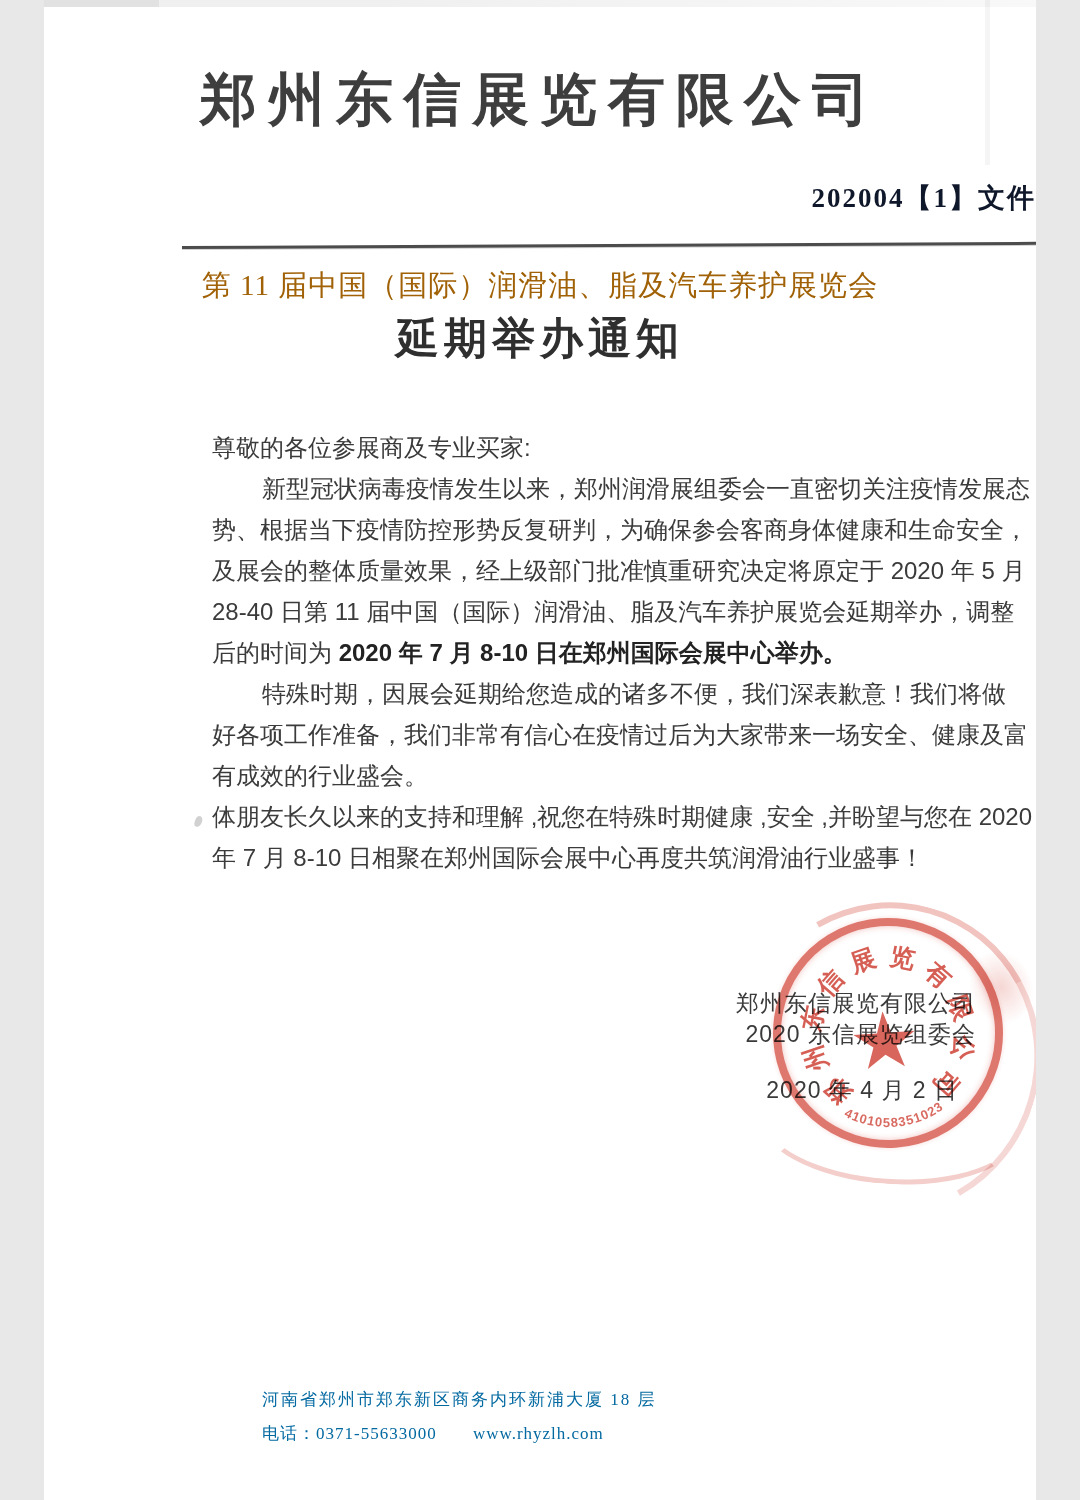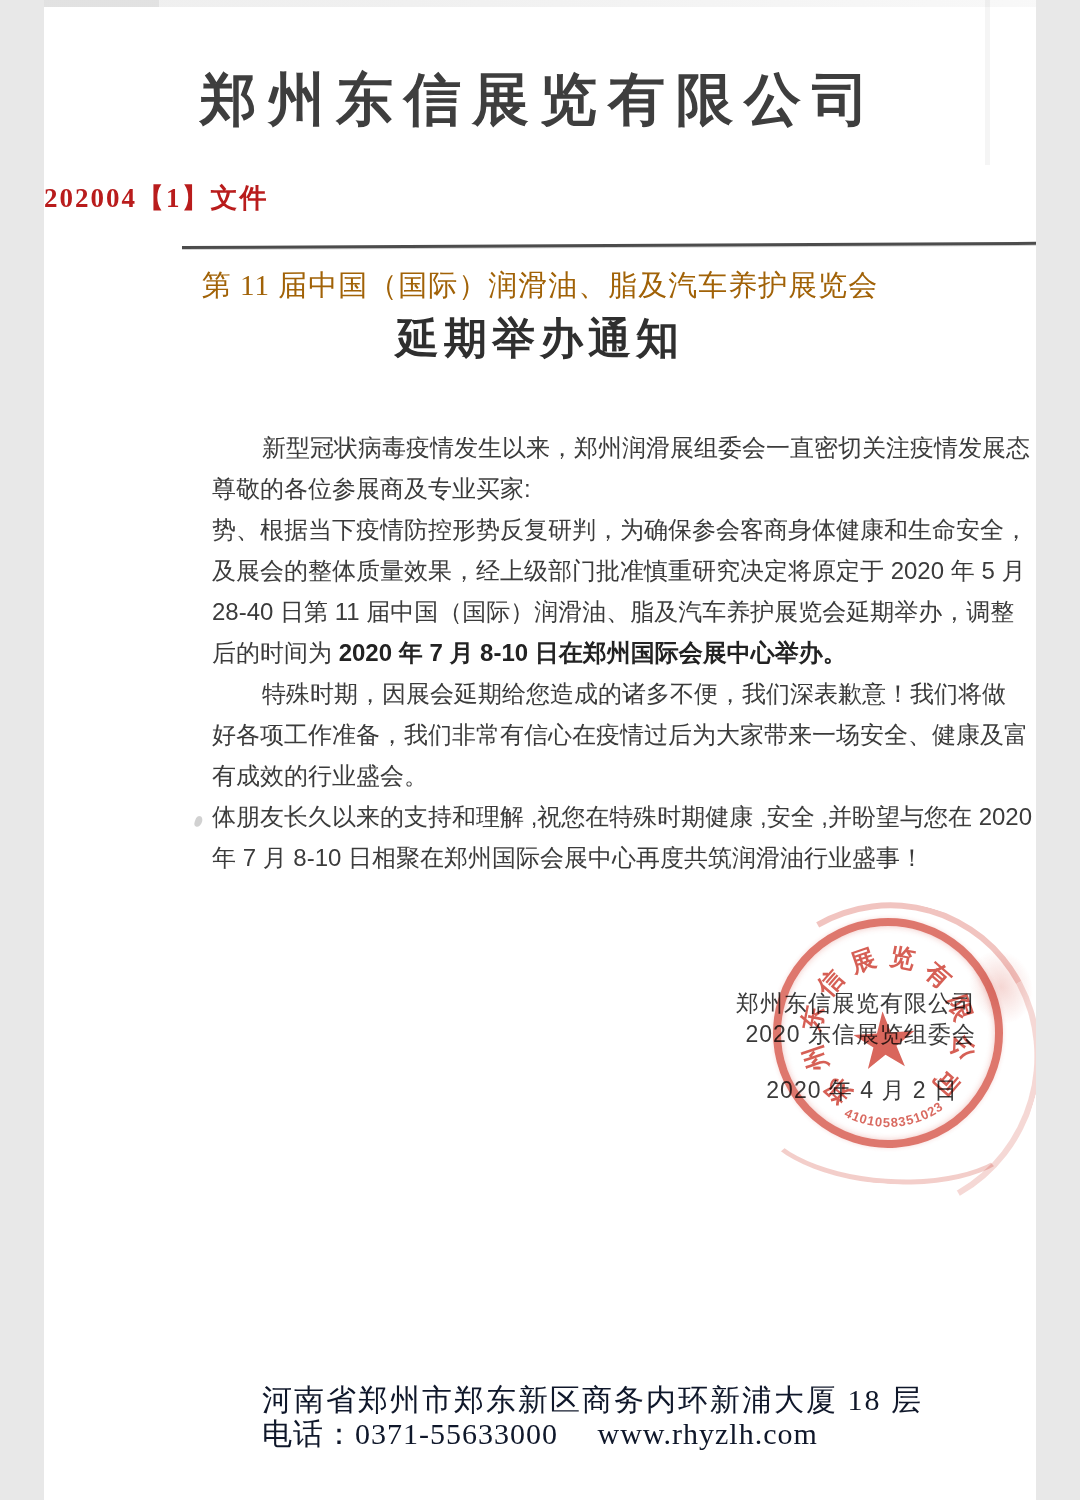--- a/index.html
+++ b/index.html
@@ -19,23 +19,23 @@
     border-radius:50% 50% 60% 40%; background:rgba(90,90,90,.28); transform:rotate(18deg); }
   .scan-pink-smudge { position:absolute; left:1030px; top:1268px; width:42px; height:92px;
     background:radial-gradient(ellipse at center, rgba(232,150,140,.16), rgba(232,150,140,0) 70%); }
   
   .company-title {
     position:absolute; left:0; right:0; top:62px; text-align:center;
     font-family:"Liberation Serif","DejaVu Serif",serif; font-weight:700;
     font-size:57px; letter-spacing:11px; color:#3e3e3e; white-space:nowrap;
   }
   .doc-number {
-    position:absolute; left:0; right:0; top:180px; text-align:left;
+    position:absolute; left:0; right:0; top:180px; text-align:right;
     font-family:"Liberation Serif","DejaVu Serif",serif; font-weight:700;
-    font-size:27px; letter-spacing:2px; color:#b91c1c;
+    font-size:27px; letter-spacing:2px; color:#0f172a;
   }
   .divider {
     position:absolute; left:138px; top:246px; width:868px; height:3px;
     background:#4c4c4c; transform:rotate(-0.28deg); transform-origin:left center;
     box-shadow:0 1px 0 rgba(76,76,76,.25);
   }
   
   .notice-title1 {
     position:absolute; left:0; right:0; top:266px; text-align:center;
     font-family:"Liberation Serif","DejaVu Serif",serif; font-weight:500;
@@ -99,21 +99,21 @@
   }
   .ghost-smudge {
     position:absolute; left:926px; top:950px; width:62px; height:74px; border-radius:50%;
     background:radial-gradient(ellipse at center, rgba(220,110,98,.28), rgba(220,110,98,0) 72%);
     transform:rotate(-20deg); mix-blend-mode:multiply;
   }
   
   .footer {
     position:absolute; left:218px; top:1383px;
     font-family:"Liberation Serif","DejaVu Serif",serif;
-    font-size:30px; letter-spacing:2px; color:#0f172a; line-height:34px;
+    font-size:17px; letter-spacing:2px; color:#0369a1; line-height:34px;
   }
   .footer-line2 span { margin-right:30px; letter-spacing:1px; }
 </style>
 </head>
 <body>
 
 <div class="page">
 
   <div class="scan-top-band"></div>
   <div class="scan-right-streak"></div>
@@ -122,22 +122,22 @@
   <div class="scan-pink-smudge"></div>
 
   <div class="company-title">郑州东信展览有限公司</div>
   <div class="doc-number">202004【1】文件</div>
   <div class="divider"></div>
 
   <div class="notice-title1">第 11 届中国（国际）润滑油、脂及汽车养护展览会</div>
   <div class="notice-title2">延期举办通知</div>
 
   <div class="body-text" id="body-text">
+      <div class="body-line"><span>尊敬的各位参展商及专业买家:</span></div>
       <div class="body-line indent"><span>新型冠状病毒疫情发生以来，郑州润滑展组委会一直密切关注疫情发展态</span></div>
-      <div class="body-line"><span>尊敬的各位参展商及专业买家:</span></div>
       <div class="body-line"><span>势、根据当下疫情防控形势反复研判，为确保参会客商身体健康和生命安全，</span></div>
       <div class="body-line"><span>及展会的整体质量效果，经上级部门批准慎重研究决定将原定于 2020 年 5 月</span></div>
       <div class="body-line"><span>28-40 日第 11 届中国（国际）润滑油、脂及汽车养护展览会延期举办，调整</span></div>
       <div class="body-line"><span>后的时间为 </span><span class="bold">2020 年 7 月 8-10 日在郑州国际会展中心举办。</span></div>
       <div class="body-line indent"><span>特殊时期，因展会延期给您造成的诸多不便，我们深表歉意！我们将做</span></div>
       <div class="body-line"><span>好各项工作准备，我们非常有信心在疫情过后为大家带来一场安全、健康及富</span></div>
       <div class="body-line"><span>有成效的行业盛会。</span></div>
       <div class="body-line"><span>体朋友长久以来的支持和理解 ,祝您在特殊时期健康 ,安全 ,并盼望与您在 2020</span></div>
       <div class="body-line"><span>年 7 月 8-10 日相聚在郑州国际会展中心再度共筑润滑油行业盛事！</span></div>
     </div>

